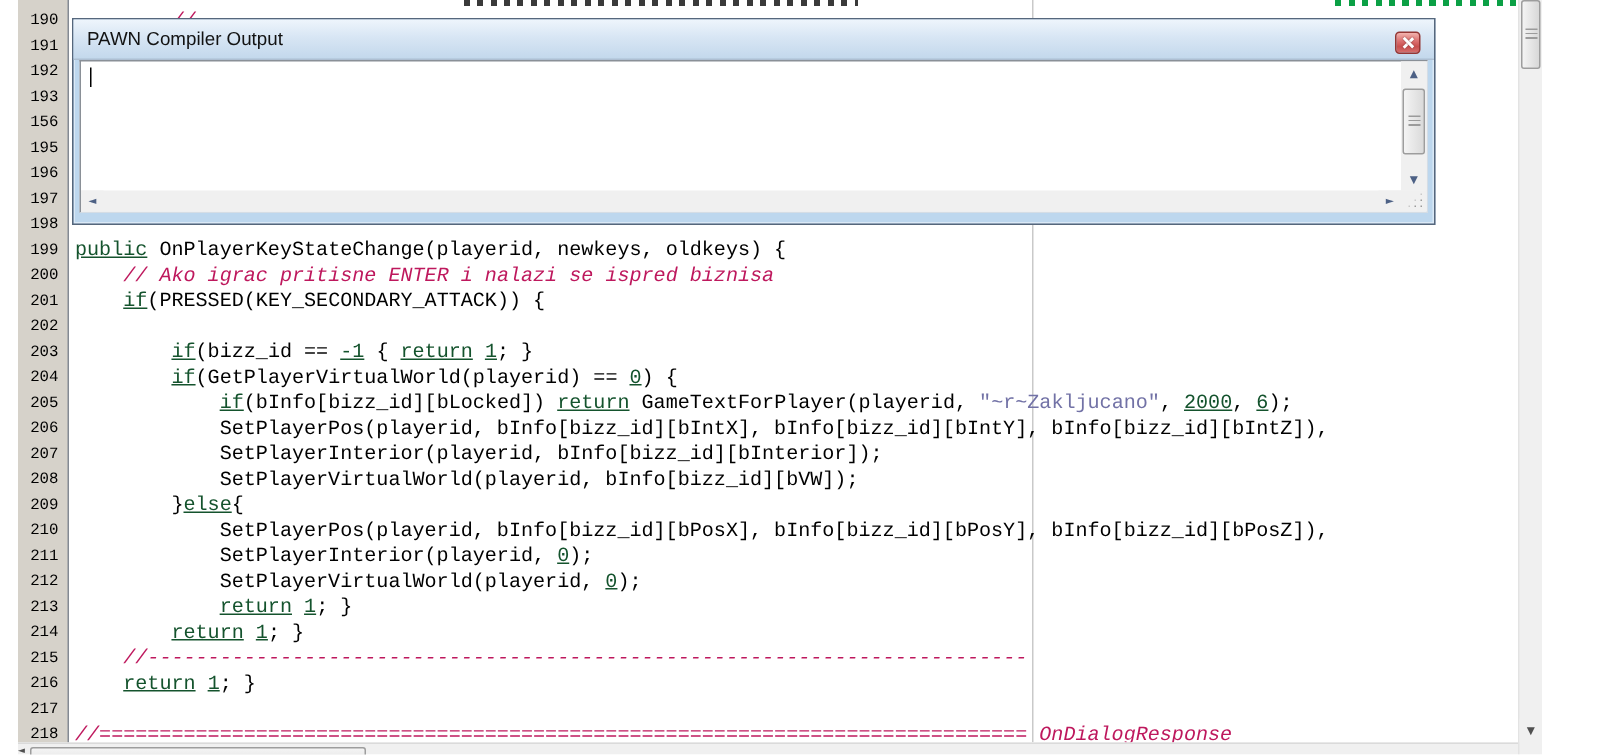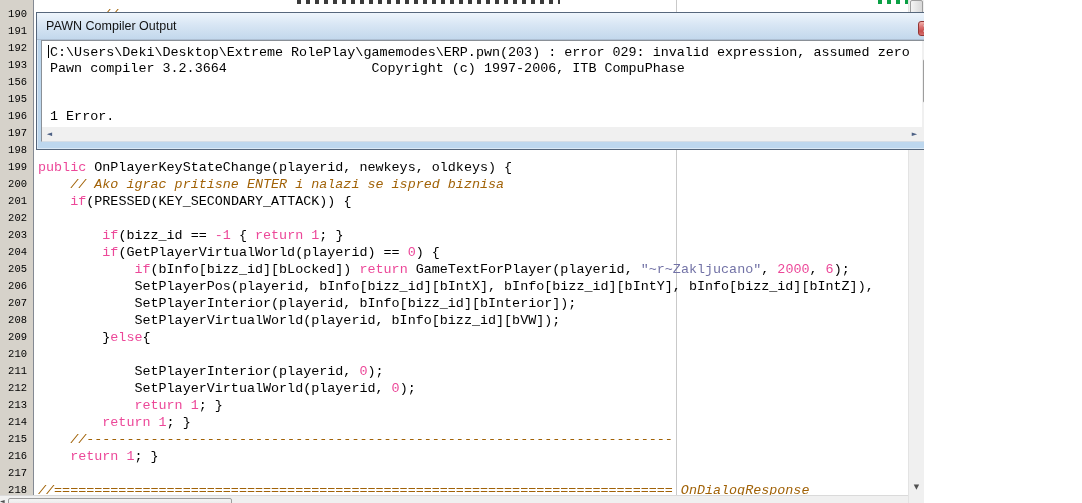--- a/index.html
+++ b/index.html
@@ -1,20 +1,21 @@
 <!DOCTYPE html>
 <html><head>
 <meta charset="utf-8">
 <style>
   * { box-sizing: border-box; margin: 0; padding: 0; }
   body { background: #ffffff; }
   .screen {
-    position: relative; width: 924px; height: 503px; overflow: hidden;
+    position: relative; width: 1016px; height: 503px; overflow: hidden;
     background: #ffffff;
     font-family: "Liberation Mono", "DejaVu Sans Mono", monospace;
+    margin-left: 12px;
   }
   
   .gutter {
     position: absolute; left: 0; top: 0; bottom: 8px; width: 34px;
     background: #d6d2ca; border-right: 1px solid #848a93; z-index: 1;
   }
   .gutter-num {
     position: absolute; right: 6px; height: 17px; line-height: 17px;
     font-size: 10.5px; color: #000;
   }
@@ -22,22 +23,22 @@
   .code {
     position: absolute; left: 37px; top: 0; right: 16px; bottom: 8px;
     overflow: hidden; background: #fff;
   }
   .guide-line { position: absolute; left: 639px; top: 0; bottom: 0; width: 1px; background: #c9c9c9; }
   .code-line {
     position: absolute; left: 1px; white-space: pre; height: 17px;
     font-size: 13.4px; line-height: 17px; color: #000;
   }
   .tk-p { color: #000000; }
-  .tk-k { color: #ec4899; }
-  .tk-c { color: #a16207; font-style: italic; }
+  .tk-k { color: #14532d; text-decoration: underline; }
+  .tk-c { color: #be185d; font-style: italic; }
   .tk-s { color: #7272a6; }
   .frag { position: absolute; top: 0; height: 4px; }
   .frag-dark  { left: 260px; width: 263px; background: repeating-linear-gradient(90deg,#3a3a3a 0 4px,transparent 4px 9px); }
   .frag-green { left: 841px; width: 160px; background: repeating-linear-gradient(90deg,#0ba045 0 4px,transparent 4px 9px); }
   
   .dialog {
     position: absolute; left: 36px; top: 12px; width: 909px; height: 138px;
     background: #bdd7ee; border: 1px solid #56677c; z-index: 5;
     box-shadow: inset 0 0 0 1px rgba(255,255,255,.45);
   }
@@ -168,44 +169,40 @@
       <div class="code-line" style="top: 159px;"><span class="tk-k">public</span><span class="tk-p"> OnPlayerKeyStateChange(playerid, newkeys, oldkeys) {</span></div>
       <div class="code-line" style="top: 176px;"><span class="tk-p">    </span><span class="tk-c">// Ako igrac pritisne ENTER i nalazi se ispred biznisa</span></div>
       <div class="code-line" style="top: 193px;"><span class="tk-p">    </span><span class="tk-k">if</span><span class="tk-p">(PRESSED(KEY_SECONDARY_ATTACK)) {</span></div>
       <div class="code-line" style="top: 227px;"><span class="tk-p">        </span><span class="tk-k">if</span><span class="tk-p">(bizz_id == </span><span class="tk-k">-1</span><span class="tk-p"> { </span><span class="tk-k">return</span><span class="tk-p"> </span><span class="tk-k">1</span><span class="tk-p">; }</span></div>
       <div class="code-line" style="top: 244px;"><span class="tk-p">        </span><span class="tk-k">if</span><span class="tk-p">(GetPlayerVirtualWorld(playerid) == </span><span class="tk-k">0</span><span class="tk-p">) {</span></div>
       <div class="code-line" style="top: 261px;"><span class="tk-p">            </span><span class="tk-k">if</span><span class="tk-p">(bInfo[bizz_id][bLocked]) </span><span class="tk-k">return</span><span class="tk-p"> GameTextForPlayer(playerid, </span><span class="tk-s">"~r~Zakljucano"</span><span class="tk-p">, </span><span class="tk-k">2000</span><span class="tk-p">, </span><span class="tk-k">6</span><span class="tk-p">);</span></div>
       <div class="code-line" style="top: 278px;"><span class="tk-p">            SetPlayerPos(playerid, bInfo[bizz_id][bIntX], bInfo[bizz_id][bIntY], bInfo[bizz_id][bIntZ]),</span></div>
       <div class="code-line" style="top: 295px;"><span class="tk-p">            SetPlayerInterior(playerid, bInfo[bizz_id][bInterior]);</span></div>
       <div class="code-line" style="top: 312px;"><span class="tk-p">            SetPlayerVirtualWorld(playerid, bInfo[bizz_id][bVW]);</span></div>
       <div class="code-line" style="top: 329px;"><span class="tk-p">        }</span><span class="tk-k">else</span><span class="tk-p">{</span></div>
+      <div class="code-line" style="top: 346px;"><span class="tk-p">            SetPlayerPos(playerid, bInfo[bizz_id][bPosX], bInfo[bizz_id][bPosY], bInfo[bizz_id][bPosZ]),</span></div>
       <div class="code-line" style="top: 363px;"><span class="tk-p">            SetPlayerInterior(playerid, </span><span class="tk-k">0</span><span class="tk-p">);</span></div>
       <div class="code-line" style="top: 380px;"><span class="tk-p">            SetPlayerVirtualWorld(playerid, </span><span class="tk-k">0</span><span class="tk-p">);</span></div>
       <div class="code-line" style="top: 397px;"><span class="tk-p">            </span><span class="tk-k">return</span><span class="tk-p"> </span><span class="tk-k">1</span><span class="tk-p">; }</span></div>
       <div class="code-line" style="top: 414px;"><span class="tk-p">        </span><span class="tk-k">return</span><span class="tk-p"> </span><span class="tk-k">1</span><span class="tk-p">; }</span></div>
       <div class="code-line" style="top: 431px;"><span class="tk-p">    </span><span class="tk-c">//-------------------------------------------------------------------------</span></div>
       <div class="code-line" style="top: 448px;"><span class="tk-p">    </span><span class="tk-k">return</span><span class="tk-p"> </span><span class="tk-k">1</span><span class="tk-p">; }</span></div>
       <div class="code-line" style="top: 465px;"></div>
       <div class="code-line" style="top: 482px;"><span class="tk-c">//============================================================================= OnDialogResponse</span></div>
     </div>
 
   <div class="dialog">
     <div class="titlebar">
       <span class="dlg-title">PAWN Compiler Output</span>
       <div class="close-btn">
         <span class="close-x"></span>
       </div>
     </div>
     <div class="dlg-textarea">
       <div class="dlg-caret"></div>
-      <div class="dlg-output">C:\Users\Deki\Desktop\Extreme RolePlay\gamemodes\ERP.pwn(203) : error 029: invalid expression, assumed zero
-Pawn compiler 3.2.3664                  Copyright (c) 1997-2006, ITB CompuPhase
-
-
-1 Error.</div>
       <div class="dlg-vscroll">
         <div class="sb-arrow sb-up">▲</div>
         <div class="dlg-vthumb">
           <span class="thumb-grip"></span>
         </div>
         <div class="sb-arrow sb-down">▼</div>
       </div>
       <div class="dlg-hscroll">
         <div class="sb-arrow sb-left">◄</div>
         <div class="sb-arrow sb-right">►</div>

